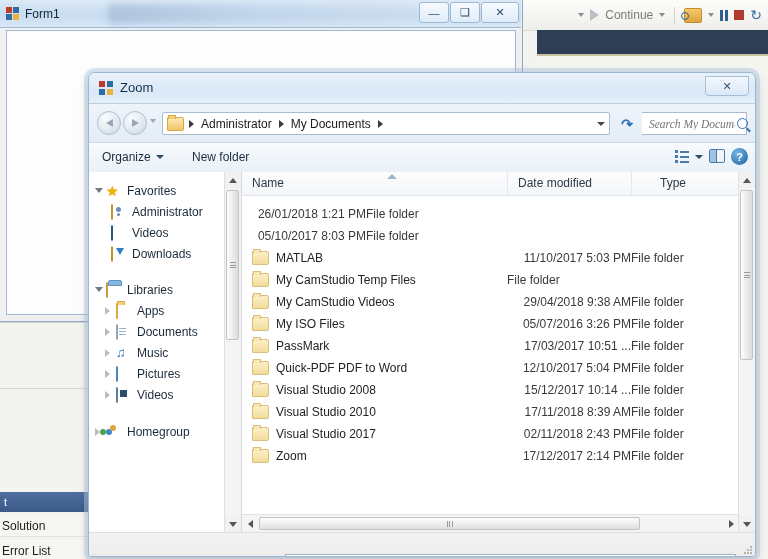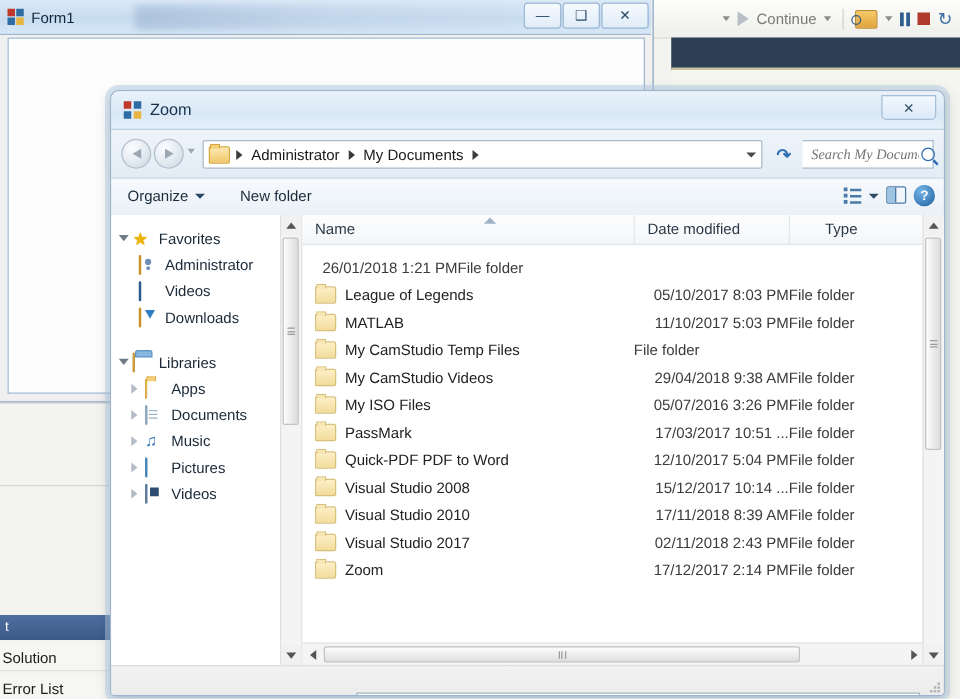--- a/index.html
+++ b/index.html
@@ -480,20 +480,29 @@
           <div class="nav-row lvl2">
             <span class="expander">
                 <i class="exp-closed"></i>
               </span>
             <span class="nav-ico"><i class="ico-vid"></i></span>
             <span class="nav-label">Videos</span>
           </div>
 
           <div style="height:16px"></div>
 
+          <div class="nav-row">
+            <span class="expander">
+                <i class="exp-closed"></i>
+              </span>
+            <span class="nav-ico">
+              <span class="ico-home"><b></b><s></s><em></em></span>
+            </span>
+            <span class="nav-label">Homegroup</span>
+          </div>
         </div>
 
         <div class="vsb">
           <div class="sb-arrow">
               <i class="sb-up"></i>
             </div>
           <div class="sb-thumb" style="top:18px; height:150px;">
             <span class="grip">
                 <i></i>
                 <i></i>
@@ -515,24 +524,20 @@
           <div class="col col-date">Date modified</div>
           <div class="col col-type">Type</div>
         </div>
 
         <div class="rows" id="file-rows">
             <div class="row">
               <div class="cell-date">26/01/2018 1:21 PM</div>
               <div class="cell-type">File folder</div>
             </div>
             <div class="row">
-              <div class="cell-name">
-                <span class="rowfolder"></span>
-                <span>League of Legends</span>
-              </div>
               <div class="cell-date">05/10/2017 8:03 PM</div>
               <div class="cell-type">File folder</div>
             </div>
             <div class="row">
               <div class="cell-name">
                 <span class="rowfolder"></span>
                 <span>MATLAB</span>
               </div>
               <div class="cell-date">11/10/2017 5:03 PM</div>
               <div class="cell-type">File folder</div>

